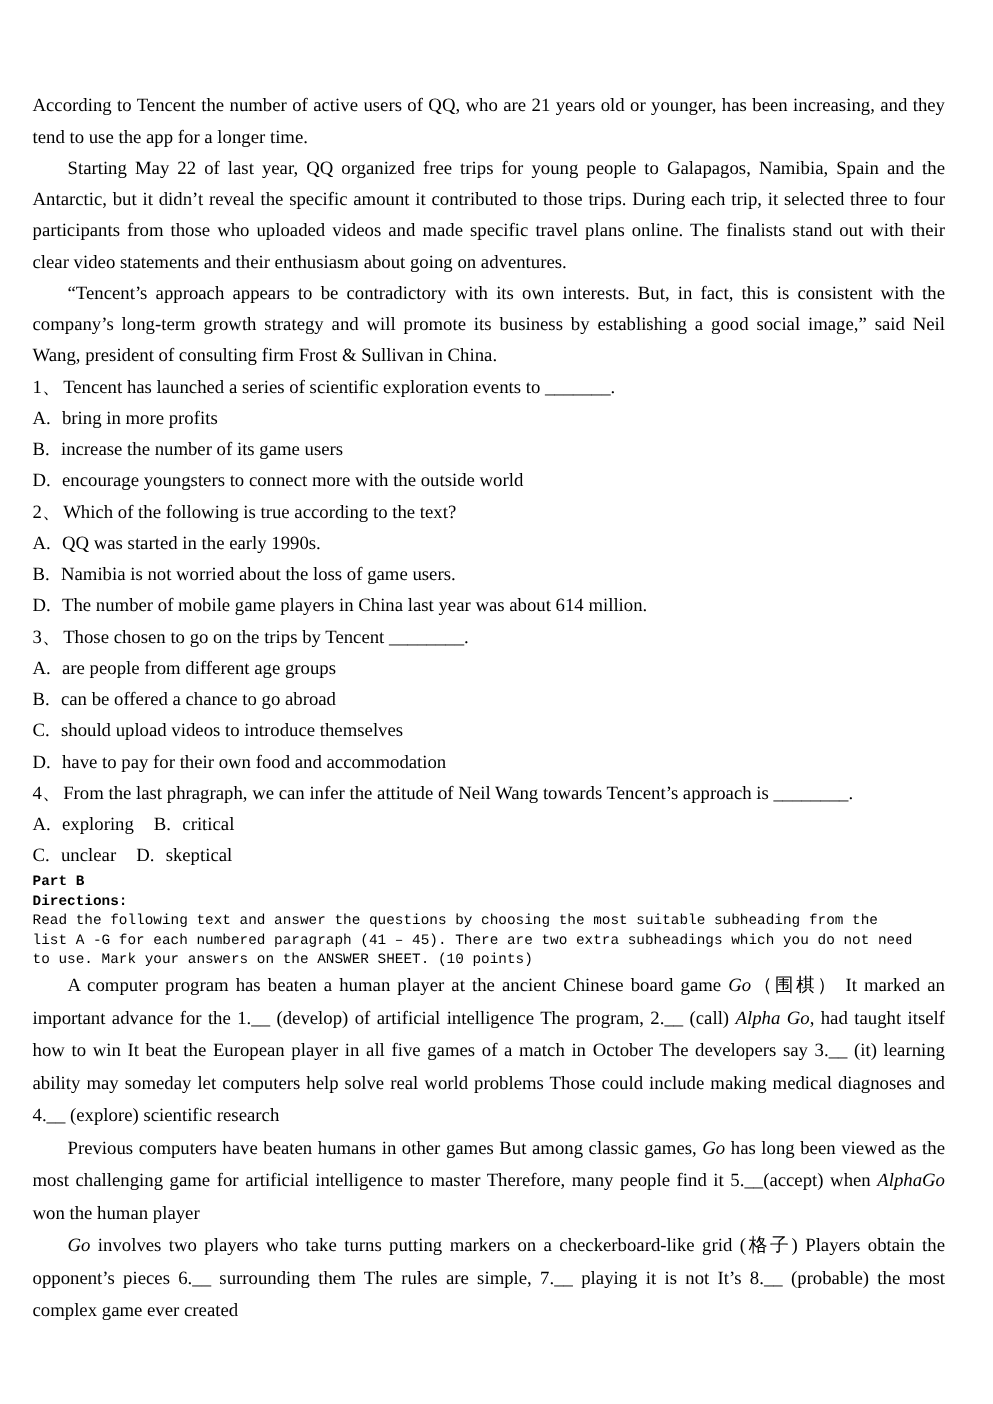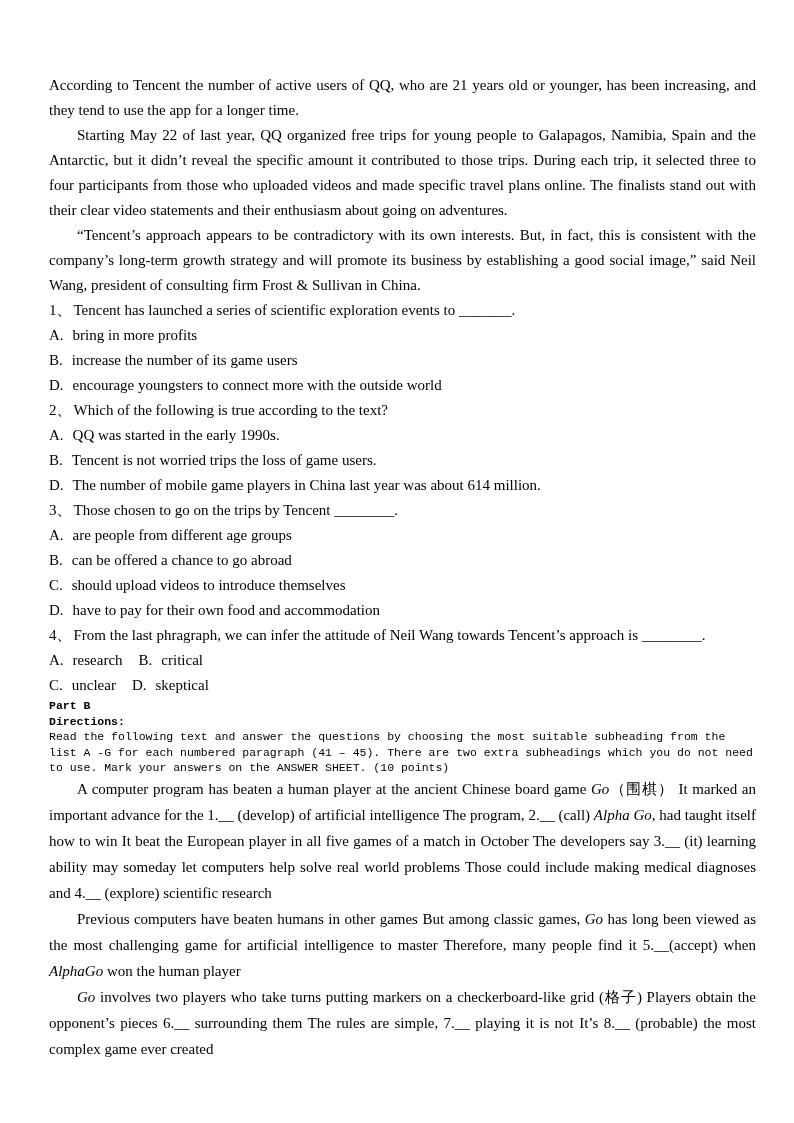--- a/index.html
+++ b/index.html
@@ -2,21 +2,21 @@
 <html><head>
 <meta charset="utf-8">
 <style>
   html,body{margin:0;padding:0;background:#fff;}
   .sheet{
     position:relative;
     width:794px;height:1123px;
     margin:0 auto;
     background:#fff;
     box-sizing:border-box;
-    padding:73px 38px 0 49px;
+    padding:73px 38px 0 26px;
     font-family:"Liberation Serif","DejaVu Serif",serif;
     font-size:15px;
     color:#000;
     overflow:hidden;
   }
   .para{margin:0;text-align:justify;line-height:25px;}
   .para.indent{text-indent:28px;}
   .para.cloze{line-height:26px;}
   .q-line{line-height:25px;}
   .q-num{margin-right:2px;}
@@ -42,29 +42,29 @@
       <p class="para indent">Starting May 22 of last year, QQ organized free trips for young people to Galapagos, Namibia, Spain and the Antarctic, but it didn’t reveal the specific amount it contributed to those trips. During each trip, it selected three to four participants from those who uploaded videos and made specific travel plans online. The finalists stand out with their clear video statements and their enthusiasm about going on adventures.</p>
       <p class="para indent">“Tencent’s approach appears to be contradictory with its own interests. But, in fact, this is consistent with the company’s long-term growth strategy and will promote its business by establishing a good social image,” said Neil Wang, president of consulting firm Frost &amp; Sullivan in China.</p>
     </section>
   <section id="questions">
       <div class="q-line"><span class="q-num">1、</span><span>Tencent has launched a series of scientific exploration events to _______.</span></div>
       <div class="q-line opt-row"><span class="opt-item"><span class="opt-label">A.</span><span>bring in more profits</span></span></div>
       <div class="q-line opt-row"><span class="opt-item"><span class="opt-label">B.</span><span>increase the number of its game users</span></span></div>
       <div class="q-line opt-row"><span class="opt-item"><span class="opt-label">D.</span><span>encourage youngsters to connect more with the outside world</span></span></div>
       <div class="q-line"><span class="q-num">2、</span><span>Which of the following is true according to the text?</span></div>
       <div class="q-line opt-row"><span class="opt-item"><span class="opt-label">A.</span><span>QQ was started in the early 1990s.</span></span></div>
-      <div class="q-line opt-row"><span class="opt-item"><span class="opt-label">B.</span><span>Tencent is not worried trips the loss of game users.</span></span></div>
+      <div class="q-line opt-row"><span class="opt-item"><span class="opt-label">B.</span><span>Namibia is not worried about the loss of game users.</span></span></div>
       <div class="q-line opt-row"><span class="opt-item"><span class="opt-label">D.</span><span>The number of mobile game players in China last year was about 614 million.</span></span></div>
       <div class="q-line"><span class="q-num">3、</span><span>Those chosen to go on the trips by Tencent ________.</span></div>
       <div class="q-line opt-row"><span class="opt-item"><span class="opt-label">A.</span><span>are people from different age groups</span></span></div>
       <div class="q-line opt-row"><span class="opt-item"><span class="opt-label">B.</span><span>can be offered a chance to go abroad</span></span></div>
       <div class="q-line opt-row"><span class="opt-item"><span class="opt-label">C.</span><span>should upload videos to introduce themselves</span></span></div>
       <div class="q-line opt-row"><span class="opt-item"><span class="opt-label">D.</span><span>have to pay for their own food and accommodation</span></span></div>
       <div class="q-line"><span class="q-num">4、</span><span>From the last phragraph, we can infer the attitude of Neil Wang towards Tencent’s approach is ________.</span></div>
-      <div class="q-line opt-row"><span class="opt-item"><span class="opt-label">A.</span><span>research</span></span><span class="opt-item"><span class="opt-label">B.</span><span>critical</span></span></div>
+      <div class="q-line opt-row"><span class="opt-item"><span class="opt-label">A.</span><span>exploring</span></span><span class="opt-item"><span class="opt-label">B.</span><span>critical</span></span></div>
       <div class="q-line opt-row"><span class="opt-item"><span class="opt-label">C.</span><span>unclear</span></span><span class="opt-item"><span class="opt-label">D.</span><span>skeptical</span></span></div>
     </section>
   <section id="partb">
     <div class="mono-h">Part B</div>
     <div class="mono-h">Directions:</div>
     <div class="mono-p">Read the following text and answer the questions by choosing the most suitable subheading from the
 list A -G for each numbered paragraph (41 – 45). There are two extra subheadings which you do not need
 to use. Mark your answers on the ANSWER SHEET. (10 points)</div>
   </section>
   <section id="cloze">

